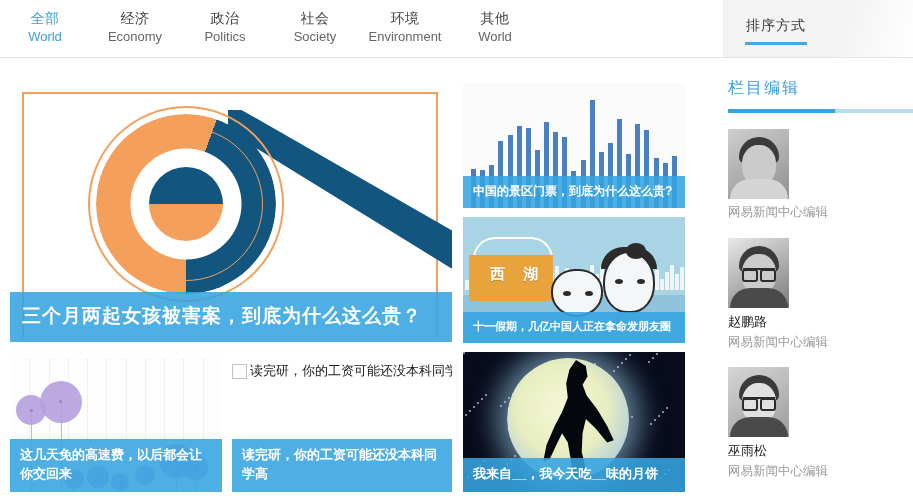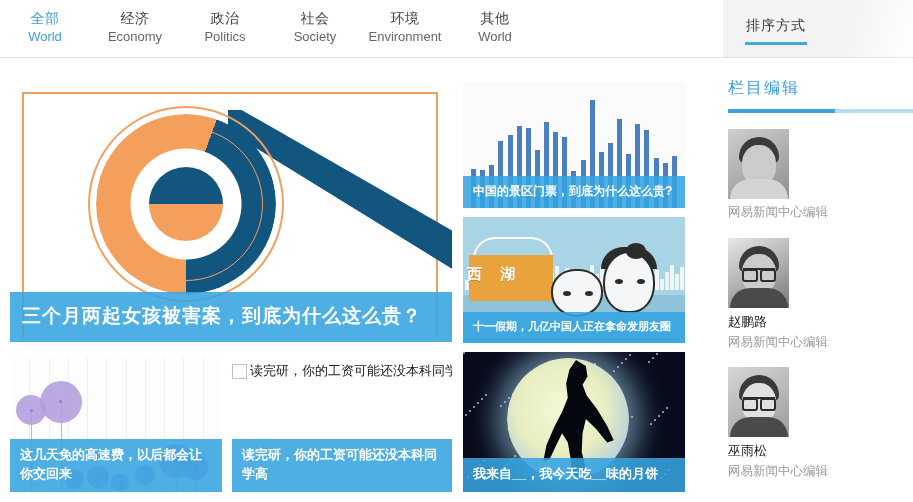--- a/index.html
+++ b/index.html
@@ -99,21 +99,21 @@
   
   #card-lake { left:463px; top:159px; width:222px; height:126px; }
   .lake-art { position:absolute; inset:0; background:#a9d4e6; overflow:hidden; }
   .lake-sky { position:absolute; left:0; top:0; width:100%; height:62%; background:#a9d4e6; }
   .lake-water { position:absolute; left:0; top:62%; width:100%; height:38%; background:#8fc3dc; }
   .lake-sign {
     position:absolute; left:6px; top:38px; width:84px; height:46px;
     background:#e8a33c;
   }
   .lake-sign-txt {
-    position:absolute; left:4px; top:48px; width:76px;
+    position:absolute; left:27px; top:48px; width:76px;
     color:#fff; font-size:15px; font-weight:bold; letter-spacing:7px;
     text-shadow:0 1px 0 rgba(0,0,0,.2);
   }
   .lake-arch {
     position:absolute; left:10px; top:20px; width:80px; height:22px;
     border:2px solid #fff; border-bottom:none; border-radius:40px 40px 0 0;
   }
   .lake-tree {
     position:absolute; bottom:42%; width:4px; background:#eef6f9;
   }

